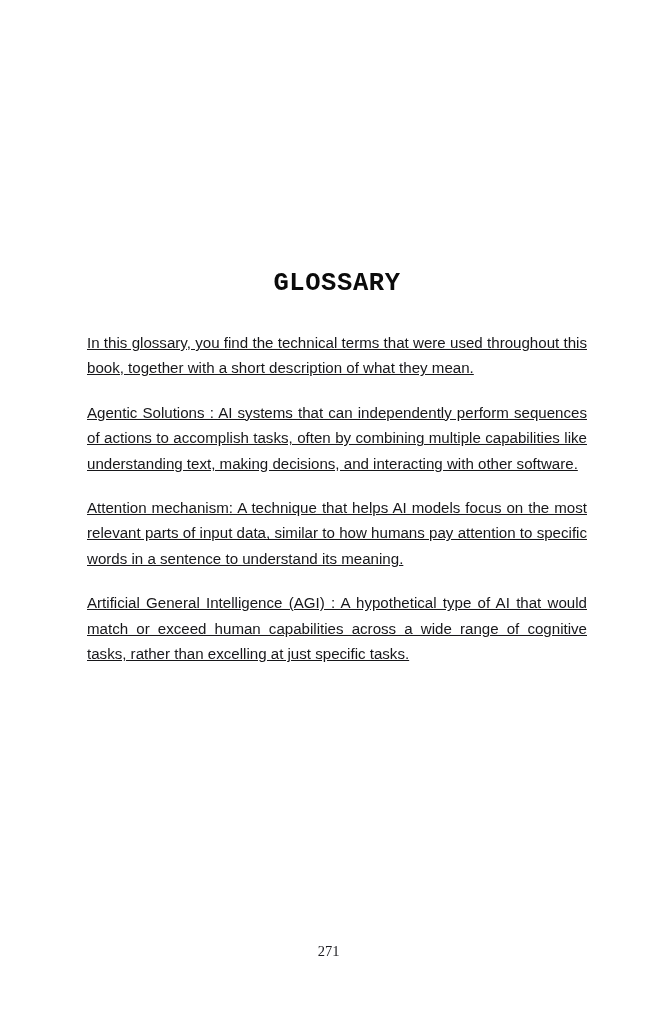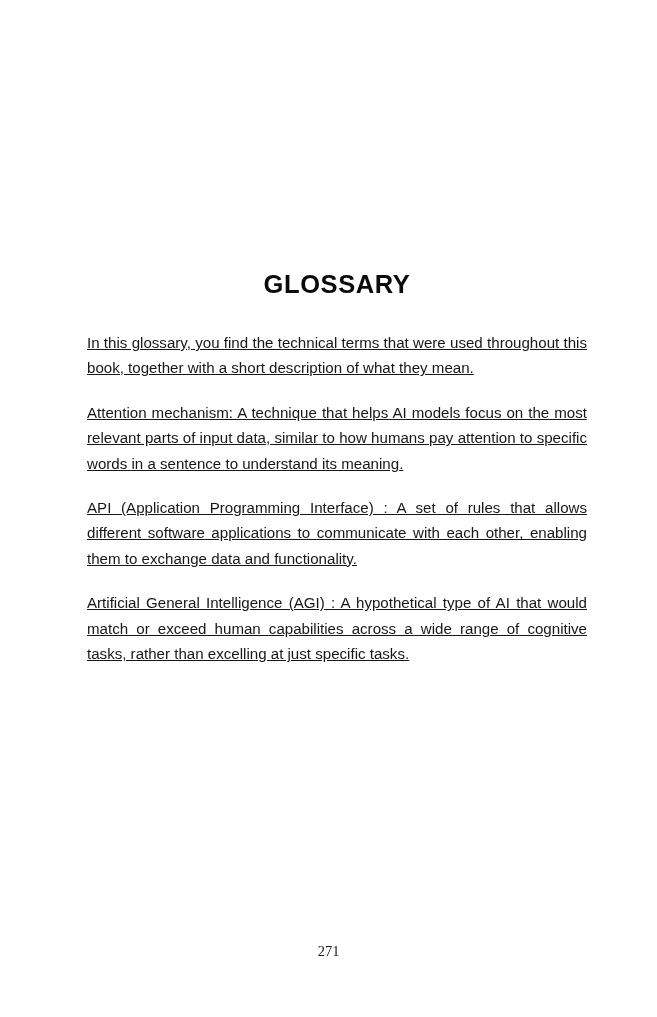--- a/index.html
+++ b/index.html
@@ -31,21 +31,21 @@
     top: 0;
     width: 500px;
   }
 
   .page-title {
     position: absolute;
     left: 0;
     top: 253px;
     width: 500px;
     text-align: center;
-    font-family: Liberation Sans, sans-serif;
+    font-family: Liberation Mono, monospace;
     font-weight: bold;
     font-size: 25.5px;
     letter-spacing: 0.6px;
     color: #0b0b0b;
     line-height: 1.1;
   }
 
   .body-block {
     position: absolute;
     left: 0;
@@ -91,24 +91,24 @@
 <div class="page">
 
   <div class="content-col">
 
     <h1 class="page-title">GLOSSARY</h1>
 
     <div class="body-block">
 
       <p class="entry">In this glossary, you find the technical terms that were used throughout this book, together with a short description of what they mean.</p>
 
+      <p class="entry">Agentic Solutions : AI systems that can independently perform sequences of actions to accomplish tasks, often by combining multiple capabilities like understanding text, making decisions, and interacting with other software.</p>
 
       <p class="entry">Attention mechanism: A technique that helps AI models focus on the most relevant parts of input data, similar to how humans pay attention to specific words in a sentence to understand its meaning.</p>
 
-      <p class="entry">API (Application Programming Interface)  : A set of rules that allows different software applications to communicate with each other, enabling them to exchange data and functionality.</p>
 
       <p class="entry">Artificial General Intelligence (AGI)  : A hypothetical type of AI that would match or exceed human capabilities across a wide range of cognitive tasks, rather than excelling at just specific tasks.</p>
 
 
     </div>
 
   </div>
 
   <div class="page-number">271</div>
 

